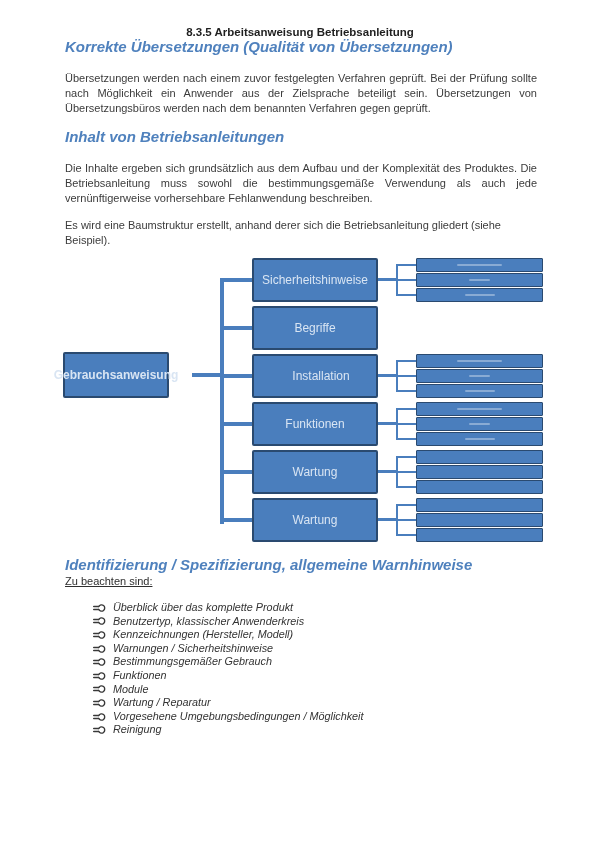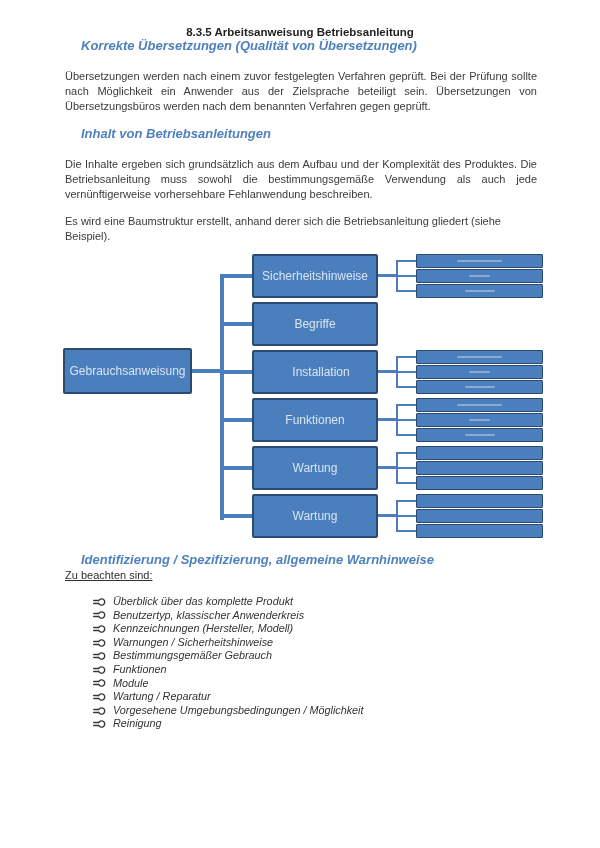--- a/index.html
+++ b/index.html
@@ -6,36 +6,36 @@
   .page{
     width:600px;height:848px;background:#ffffff;position:relative;
     font-family:"Liberation Sans",sans-serif;color:#3b3b3b;
     margin:0 auto;overflow:hidden;box-sizing:border-box;
   }
   .doc-title{
     padding-top:26px;text-align:center;font-size:11.5px;font-weight:bold;color:#1f1f1f;
   }
   .content{margin:0 63px 0 65px;}
   h3.sec{
-    margin:0 0 2px 16px;font-size:13px;font-weight:bold;font-style:italic;color:#4f81bd;
+    margin:0 0 2px 0;font-size:15px;font-weight:bold;font-style:italic;color:#4f81bd;
   }
   .sec-first{margin-top:47px;}
   p.body{
     margin:16px 0 12px 0;font-size:11px;line-height:15px;text-align:justify;color:#3b3b3b;
   }
   p.note{margin:10px 0 0 0;font-size:11px;line-height:15px;color:#3b3b3b;}
 
   
   .diagram{position:relative;height:300px;margin-top:8px;width:600px;left:-65px;}
   .nbox{
     position:absolute;background:#4a7ebd;border:2px solid #2a4a70;border-radius:2px;
     color:#d9e5f3;font-size:12px;display:flex;align-items:center;justify-content:center;
     box-sizing:border-box;text-align:center;
   }
-  .root{left:63px;top:96px;width:129px;height:46px;}
+  .root{left:63px;top:96px;width:106px;height:46px;font-weight:bold;}
   .mid{left:252px;width:126px;height:44px;}
   .m0{top:2px;}.m1{top:50px;}.m2{top:98px;padding-left:12px;}.m3{top:146px;}.m4{top:194px;}.m5{top:242px;}
   .line{position:absolute;background:#4a7ebd;}
   .trunk{left:220px;top:22px;width:4px;height:246px;}
   .stub{left:220px;width:32px;height:4px;}
   .rootline{left:192px;top:117px;width:30px;height:4px;}
   .pline{left:378px;width:20px;height:3px;background:#4a7ebd;position:absolute;}
   .spine{left:396px;width:2px;height:32px;background:#4a7ebd;position:absolute;}
   .cstub{left:396px;width:20px;height:2px;background:#4a7ebd;position:absolute;}
   .grp{

